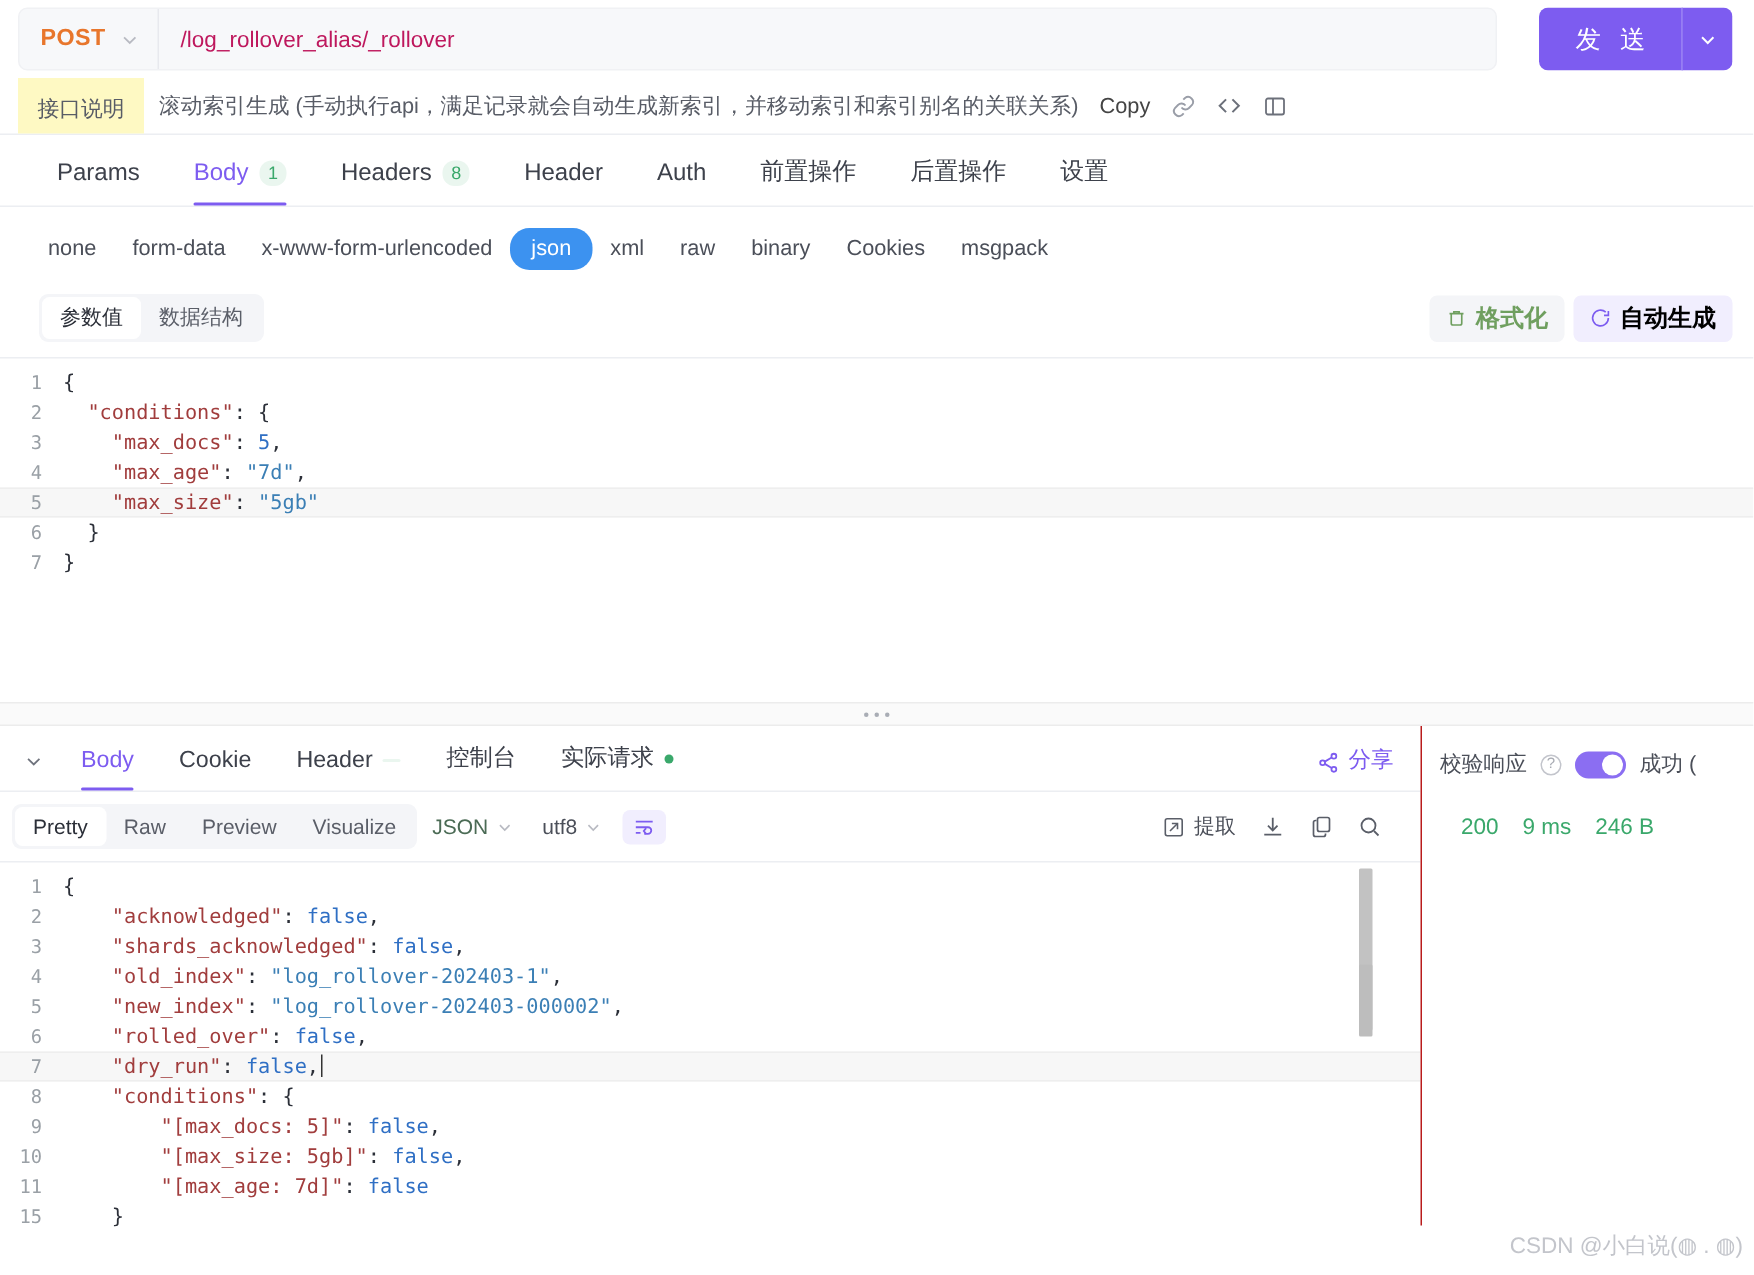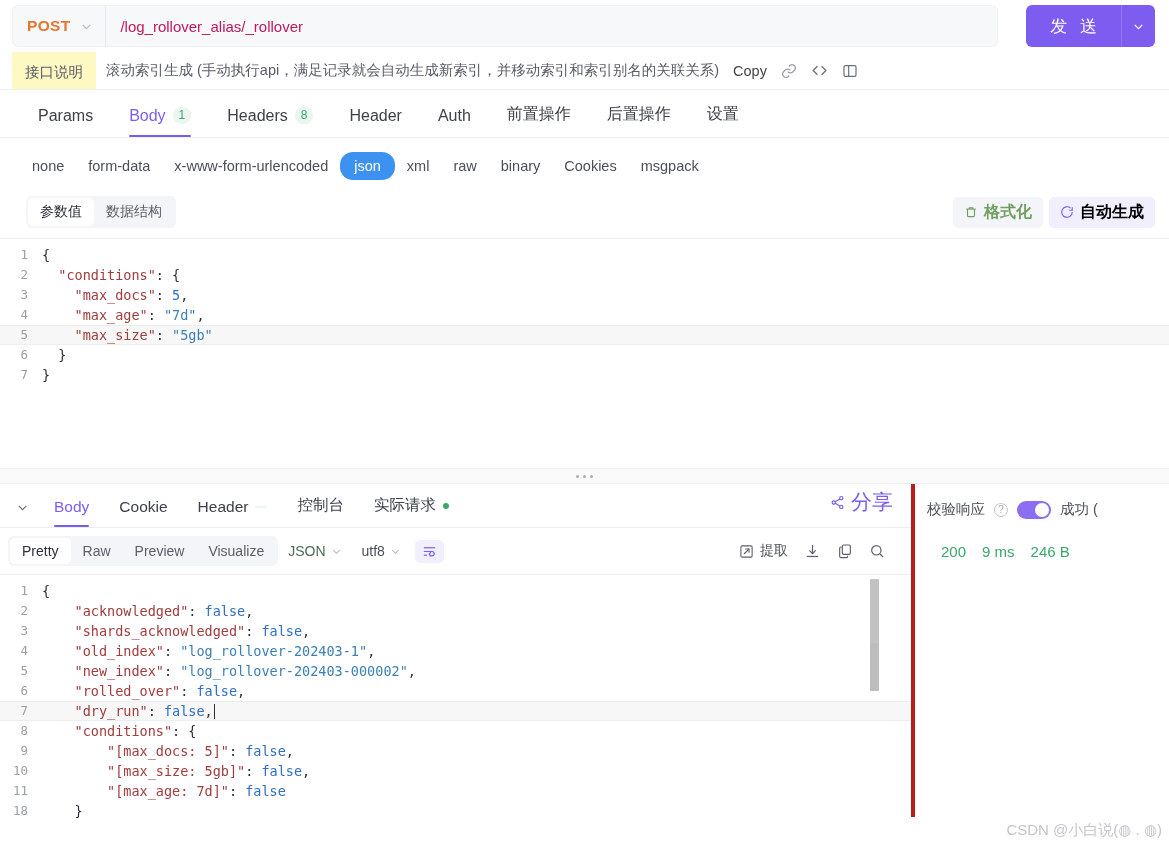--- a/index.html
+++ b/index.html
@@ -130,41 +130,41 @@
     border-top:1px solid #ececec; border-bottom:1px solid #ececec;
     display:flex; align-items:center; justify-content:center; cursor: row-resize;
   }
   .dots { display:flex; gap:4px; }
   .dots span { width:3px; height:3px; border-radius:50%; background:#a9adb5; display:block; }
 
   
   .resp-wrap { display:flex; height: 333px; }
   .resp-left { flex: 1; min-width: 0; position:relative; }
   .resp-right {
-    width: 258px; border-left: 4px solid #b91c1c; position: relative; background:#fff;
+    width: 222px; border-left: 1px solid #b91c1c; position: relative; background:#fff;
   }
 
   .resp-tabs {
     display:flex; align-items:flex-end; height:44px; padding-left: 10px;
     border-bottom:1px solid #eceef2;
   }
   .collapse-caret { color:#6f737d; font-size:13px; padding: 0 10px 13px 6px; cursor:pointer; }
   .rtab {
     position:relative; display:flex; align-items:center; gap:7px;
     font-size:15.5px; color:#3d414b; padding: 0 15px 11px 15px; cursor:pointer;
   }
   .rtab.active { color:#7d5cf0; }
   .rtab.active::after {
     content:""; position:absolute; left:15px; right:15px; bottom:0; height:2.5px;
     background:#7d5cf0; border-radius:2px;
   }
   .dot-green { width:6px; height:6px; border-radius:50%; background:#3aa86b; display:inline-block; }
   .share {
-    margin-left:auto; display:flex; align-items:center; gap:6px;
-    color:#7d5cf0; font-size:21px; padding: 0 18px 11px 0; cursor:pointer;
+    margin-left:auto; display:flex; align-items:flex-end; gap:6px;
+    color:#7d5cf0; font-size:15px; padding: 0 18px 11px 0; cursor:pointer;
   }
 
   .resp-subbar { display:flex; align-items:center; padding: 8px 12px 8px 8px; }
   .sel-wrap { display:flex; align-items:center; gap:5px; font-size:14px; color:#4b6b55; padding: 0 10px; cursor:pointer; }
   .sel-wrap .cd { color:#b8bac2; font-size:11px; }
   .sel-utf { color:#4b4f59; }
   .wrap-btn {
     background:#f1eefe; border-radius:5px; padding:4px 7px; display:flex; align-items:center;
     margin-left: 4px; cursor:pointer;
   }
@@ -520,21 +520,21 @@
             </div>
             <div class="crow">
               <span class="ln">10</span>
               <span class="ctext">        <span class="k">"[max_size: 5gb]"</span>: <span class="n">false</span>,</span>
             </div>
             <div class="crow">
               <span class="ln">11</span>
               <span class="ctext">        <span class="k">"[max_age: 7d]"</span>: <span class="n">false</span></span>
             </div>
             <div class="crow">
-              <span class="ln">18</span>
+              <span class="ln">15</span>
               <span class="ctext">    }</span>
             </div>
           </div>
         <div class="vtrack">
           <div class="vbar"></div>
           <div class="vbar2"></div>
         </div>
       </div>
 
     </div>

